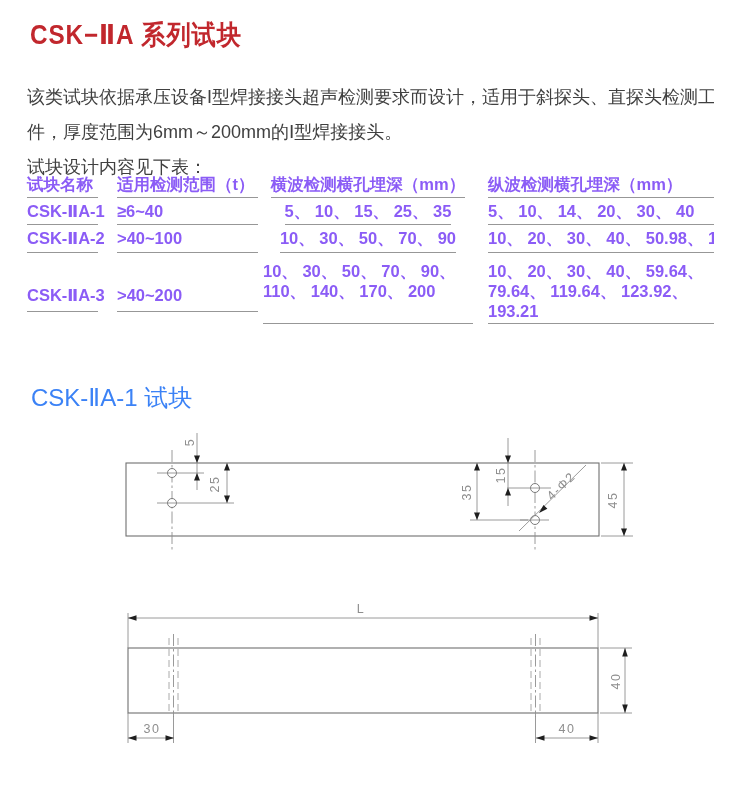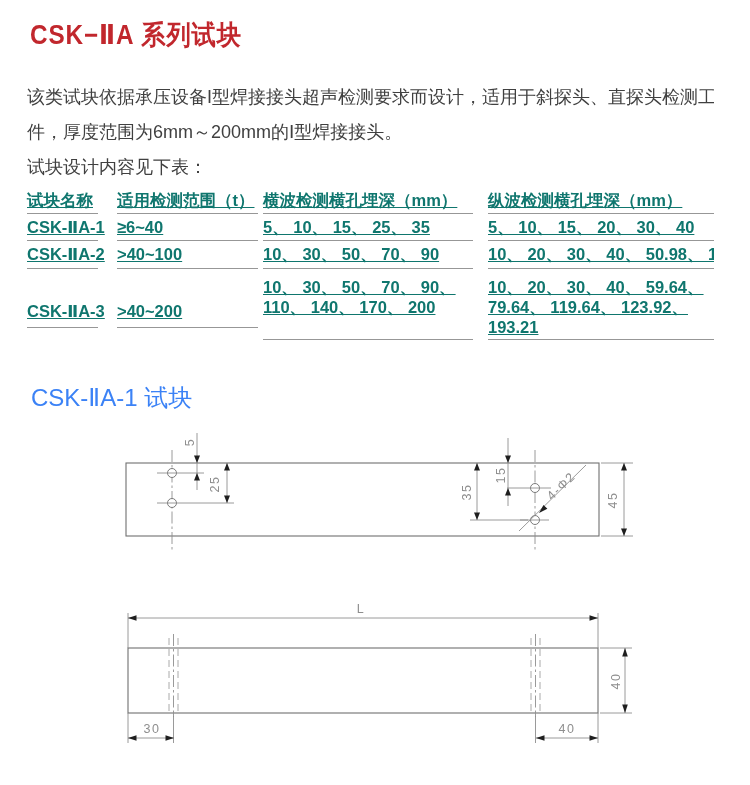--- a/index.html
+++ b/index.html
@@ -4,26 +4,26 @@
 <style>
   html,body{margin:0;padding:0;background:#ffffff;}
   .page{position:relative;width:714px;height:785px;background:#fff;overflow:hidden;
         font-family:"Liberation Sans","DejaVu Sans",sans-serif;}
   .main-title{position:absolute;left:30px;top:17px;margin:0;
         font-size:27px;font-weight:bold;letter-spacing:1px;
         transform:scaleX(0.9);transform-origin:left center;white-space:nowrap;}
   .intro{position:absolute;left:27px;top:80px;width:716px;
         font-size:18px;line-height:35px;color:#404040;}
   .intro div{white-space:nowrap;}
-  .spec-table{position:absolute;left:27px;top:188px;display:flex;
-        color:#0f766e;font-weight:600;font-size:16.5px;text-decoration:underline;}
+  .spec-table{position:absolute;left:27px;top:172px;display:flex;
+        color:#8b5cf6;font-weight:600;font-size:16.5px;}
   .col{display:flex;flex-direction:column;}
   .col1{width:90px;}  .col1 .cell{margin-right:19px;}
   .col2{width:146px;} .col2 .cell{margin-right:5px;}
-  .col3{width:225px;} .col3 .cell{margin-right:15px;}
+  .col3{width:225px;align-items:center;} .col3 .cell{margin-right:15px;}
   .col4{width:262px;} .col4 .cell{margin-right:12px;}
   .cell{border-bottom:1px solid #979797;white-space:nowrap;}
   .cell.hd{height:25px;line-height:25px;}
   .cell.r1{height:26px;line-height:26px;}
   .cell.r2{height:27px;line-height:27px;}
   .cell.r3{height:52px;line-height:20px;padding-top:0;display:flex;align-items:flex-end;padding-bottom:6px;}
   .cell.r3.multi{display:block;white-space:normal;padding-top:8px;padding-bottom:10px;}
   .sub-title{position:absolute;left:31px;top:384px;margin:0;
         font-size:24px;font-weight:400;line-height:28px;white-space:nowrap;}
   svg.drawings{position:absolute;left:0;top:0;}
@@ -57,21 +57,21 @@
       <div class="cell r3">&gt;40~200</div>
     </div>
     <div class="col col3">
       <div class="cell hd">横波检测横孔埋深（mm）</div>
       <div class="cell r1">5、 10、 15、 25、 35</div>
       <div class="cell r2">10、 30、 50、 70、 90</div>
       <div class="cell r3 multi">10、 30、 50、 70、 90、 110、 140、 170、 200</div>
     </div>
     <div class="col col4">
       <div class="cell hd">纵波检测横孔埋深（mm）</div>
-      <div class="cell r1">5、 10、 15、 20、 30、 40</div>
+      <div class="cell r1">5、 10、 14、 20、 30、 40</div>
       <div class="cell r2">10、 20、 30、 40、 50.98、 101.6、</div>
       <div class="cell r3 multi">10、 20、 30、 40、 59.64、 79.64、 119.64、 123.92、 193.21</div>
     </div>
   </div>
 
   <h2 class="sub-title" style="color:#3b82f6;">CSK-ⅡA-1 试块</h2>
 
   <svg class="drawings" width="750" height="785" viewBox="0 0 750 785">
 
     <g>

